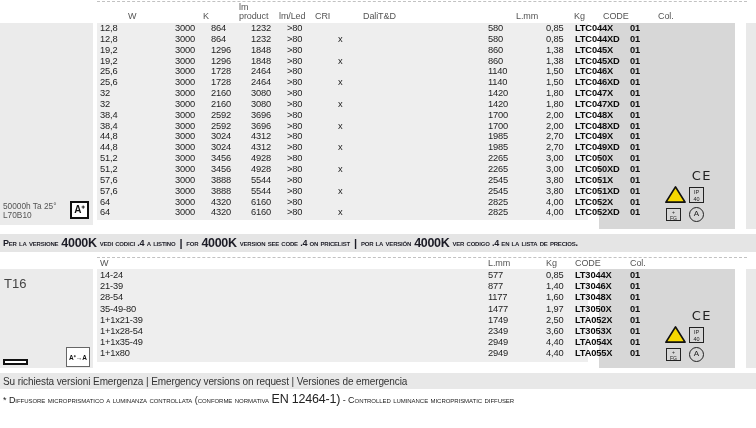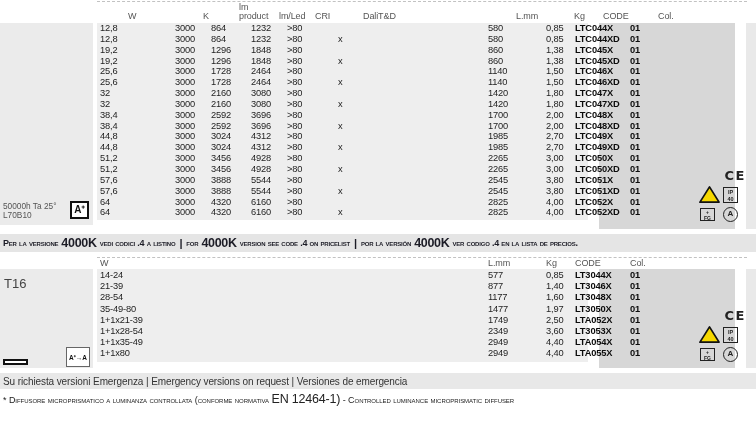--- a/index.html
+++ b/index.html
@@ -47,21 +47,21 @@
               font-variant:small-caps;letter-spacing:-0.1px;}
   .life{position:absolute;left:3px;top:202px;font-size:8.3px;line-height:9px;color:#555;}
   .badge-a{position:absolute;left:70px;top:201px;width:19px;height:18px;border:2px solid #111;
            background:#fff;font-weight:700;font-size:10px;text-align:center;line-height:14px;color:#111;}
   .t16{position:absolute;left:4px;top:276px;font-size:13px;color:#444;}
   .profile-img{position:absolute;left:3px;top:359px;width:25px;height:6px;border:2px solid #111;background:#fff;}
   .badge-range{position:absolute;left:66px;top:347px;width:24px;height:20px;border:1px solid #666;
                background:#fff;font-weight:700;font-size:6.5px;text-align:center;line-height:19px;color:#111;}
 
   
-  .icons{position:absolute;left:698px;width:52px;height:58px;font-weight:bold;}
+  .icons{position:absolute;left:664px;width:52px;height:58px;}
   .t1-icons{top:168px;}
   .t2-icons{top:308px;}
   .ce{position:absolute;right:4px;top:0;font-size:13px;color:#222;
       font-family:"DejaVu Sans",sans-serif;letter-spacing:1.5px;}
   .tri{position:absolute;left:1px;top:17px;width:21px;height:19px;}
   .ipbox{position:absolute;left:25px;top:19px;width:15px;height:16px;border:1px solid #222;
          font-size:5.5px;line-height:6.5px;text-align:center;color:#222;padding-top:1px;}
   .fgbox{position:absolute;left:2px;top:40px;width:15px;height:13px;border:1px solid #222;
          font-size:5px;line-height:5.5px;text-align:center;color:#222;padding-top:1px;}
   .circa{position:absolute;left:25px;top:39px;width:15px;height:15px;border:1.5px solid #222;

